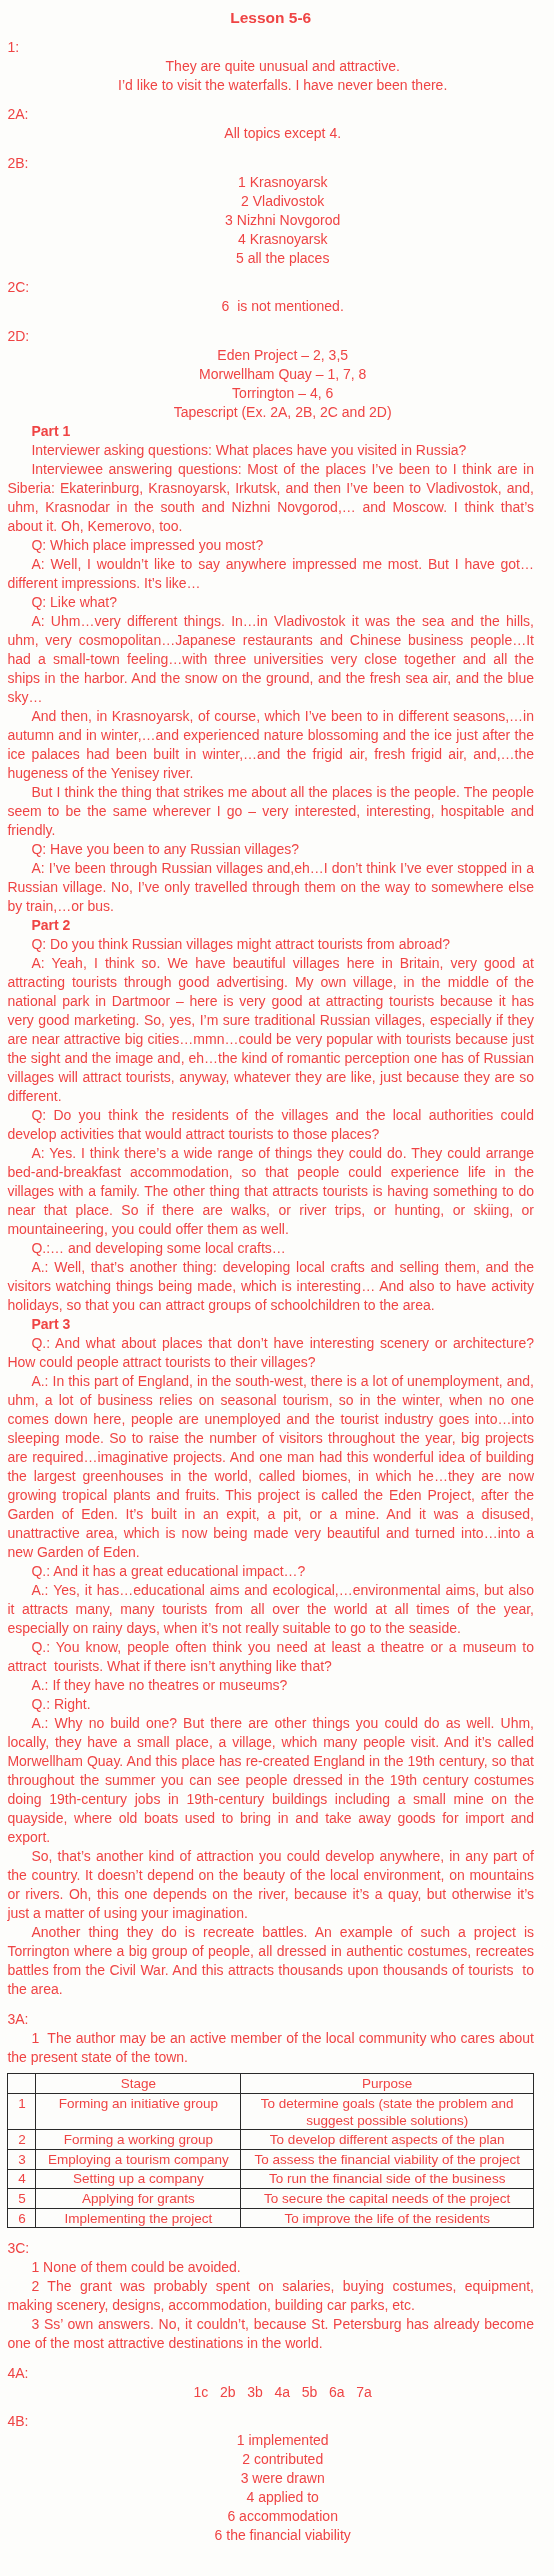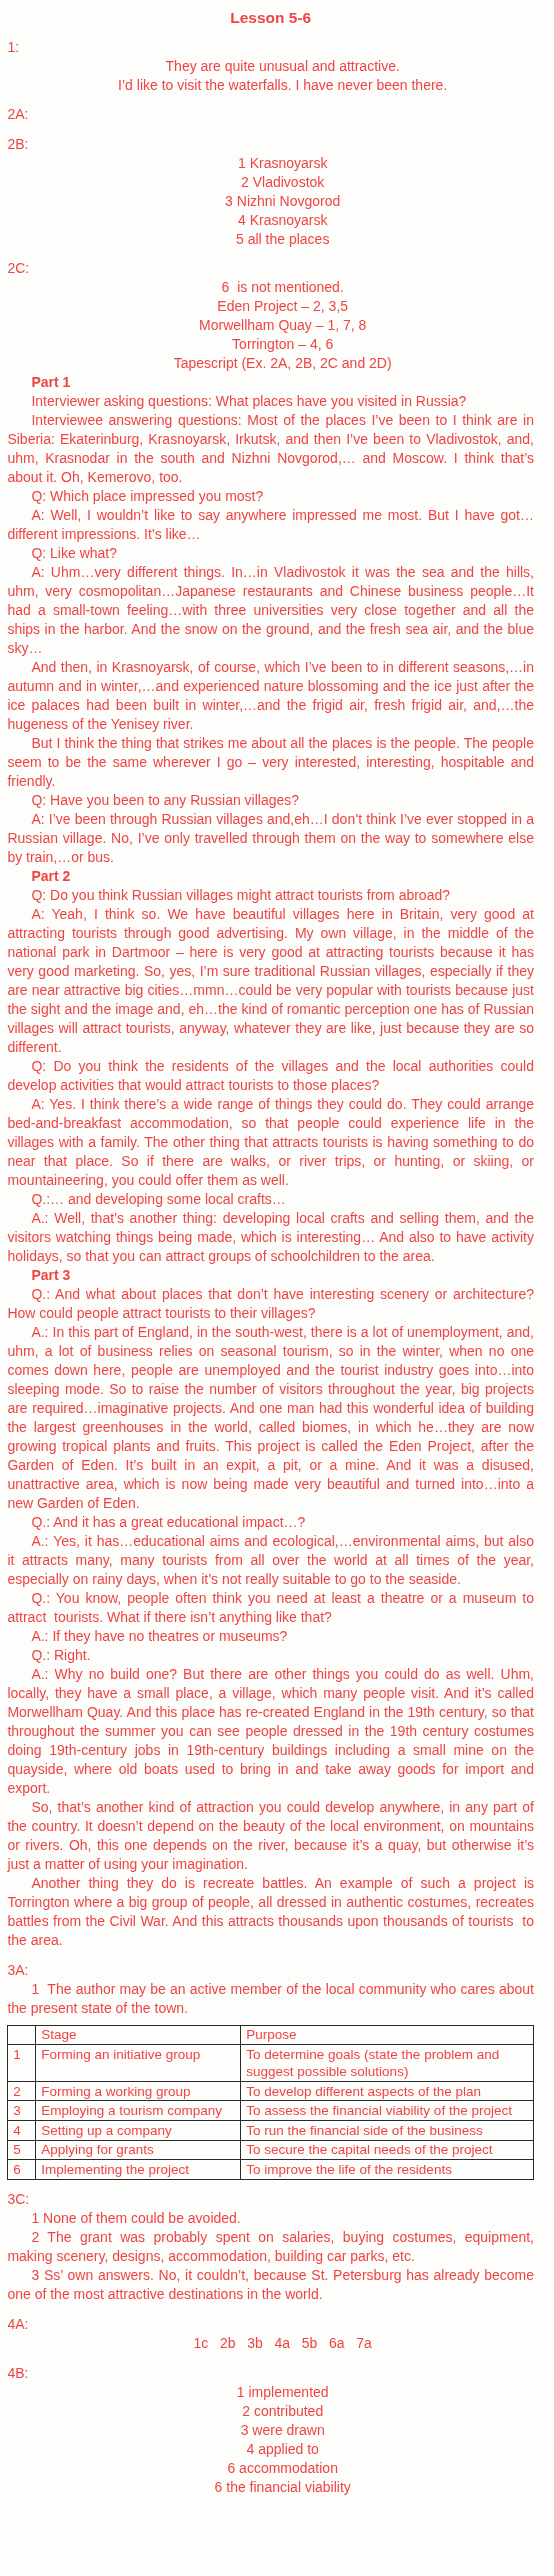--- a/index.html
+++ b/index.html
@@ -30,43 +30,45 @@
   table.stages {
     border-collapse:collapse;
     width:100%;
     margin:6.5px 0 3.3px 0;
     font-size:13.5px;
     line-height:17px;
   }
   table.stages th, table.stages td {
     border:1.3px solid #2a2a2a;
     padding:0.8px 4.9px;
-    text-align:left;
+    text-align:center;
     font-weight:normal;
     vertical-align:top;
   }
 </style>
 </head>
 <body>
 
 <div class="page">
   <div class="title">Lesson 5-6</div>
   <main>
       <div class="label">1:</div>
       <div class="line">They are quite unusual and attractive.</div>
       <div class="line">I’d like to visit the waterfalls. I have never been there.</div>
       <div class="label">2A:</div>
+      <div class="line">All topics except 4.</div>
       <div class="label">2B:</div>
       <div class="line">1 Krasnoyarsk</div>
       <div class="line">2 Vladivostok</div>
       <div class="line">3 Nizhni Novgorod</div>
       <div class="line">4 Krasnoyarsk</div>
       <div class="line">5 all the places</div>
       <div class="label">2C:</div>
       <div class="line">6  is not mentioned.</div>
+      <div class="label">2D:</div>
       <div class="line">Eden Project – 2, 3,5</div>
       <div class="line">Morwellham Quay – 1, 7, 8</div>
       <div class="line">Torrington – 4, 6</div>
       <div class="line">Tapescript (Ex. 2A, 2B, 2C and 2D)</div>
       <div class="part">Part 1</div>
       <p class="para">Interviewer asking questions: What places have you visited in Russia?</p>
       <p class="para">Interviewee answering questions: Most of the places I’ve been to I think are in Siberia: Ekaterinburg, Krasnoyarsk, Irkutsk, and then I’ve been to Vladivostok, and, uhm, Krasnodar in the south and Nizhni Novgorod,… and Moscow. I think that’s about it. Oh, Kemerovo, too.</p>
       <p class="para">Q: Which place impressed you most?</p>
       <p class="para">A: Well, I wouldn’t like to say anywhere impressed me most. But I have got…different impressions. It’s like…</p>
       <p class="para">Q: Like what?</p>

